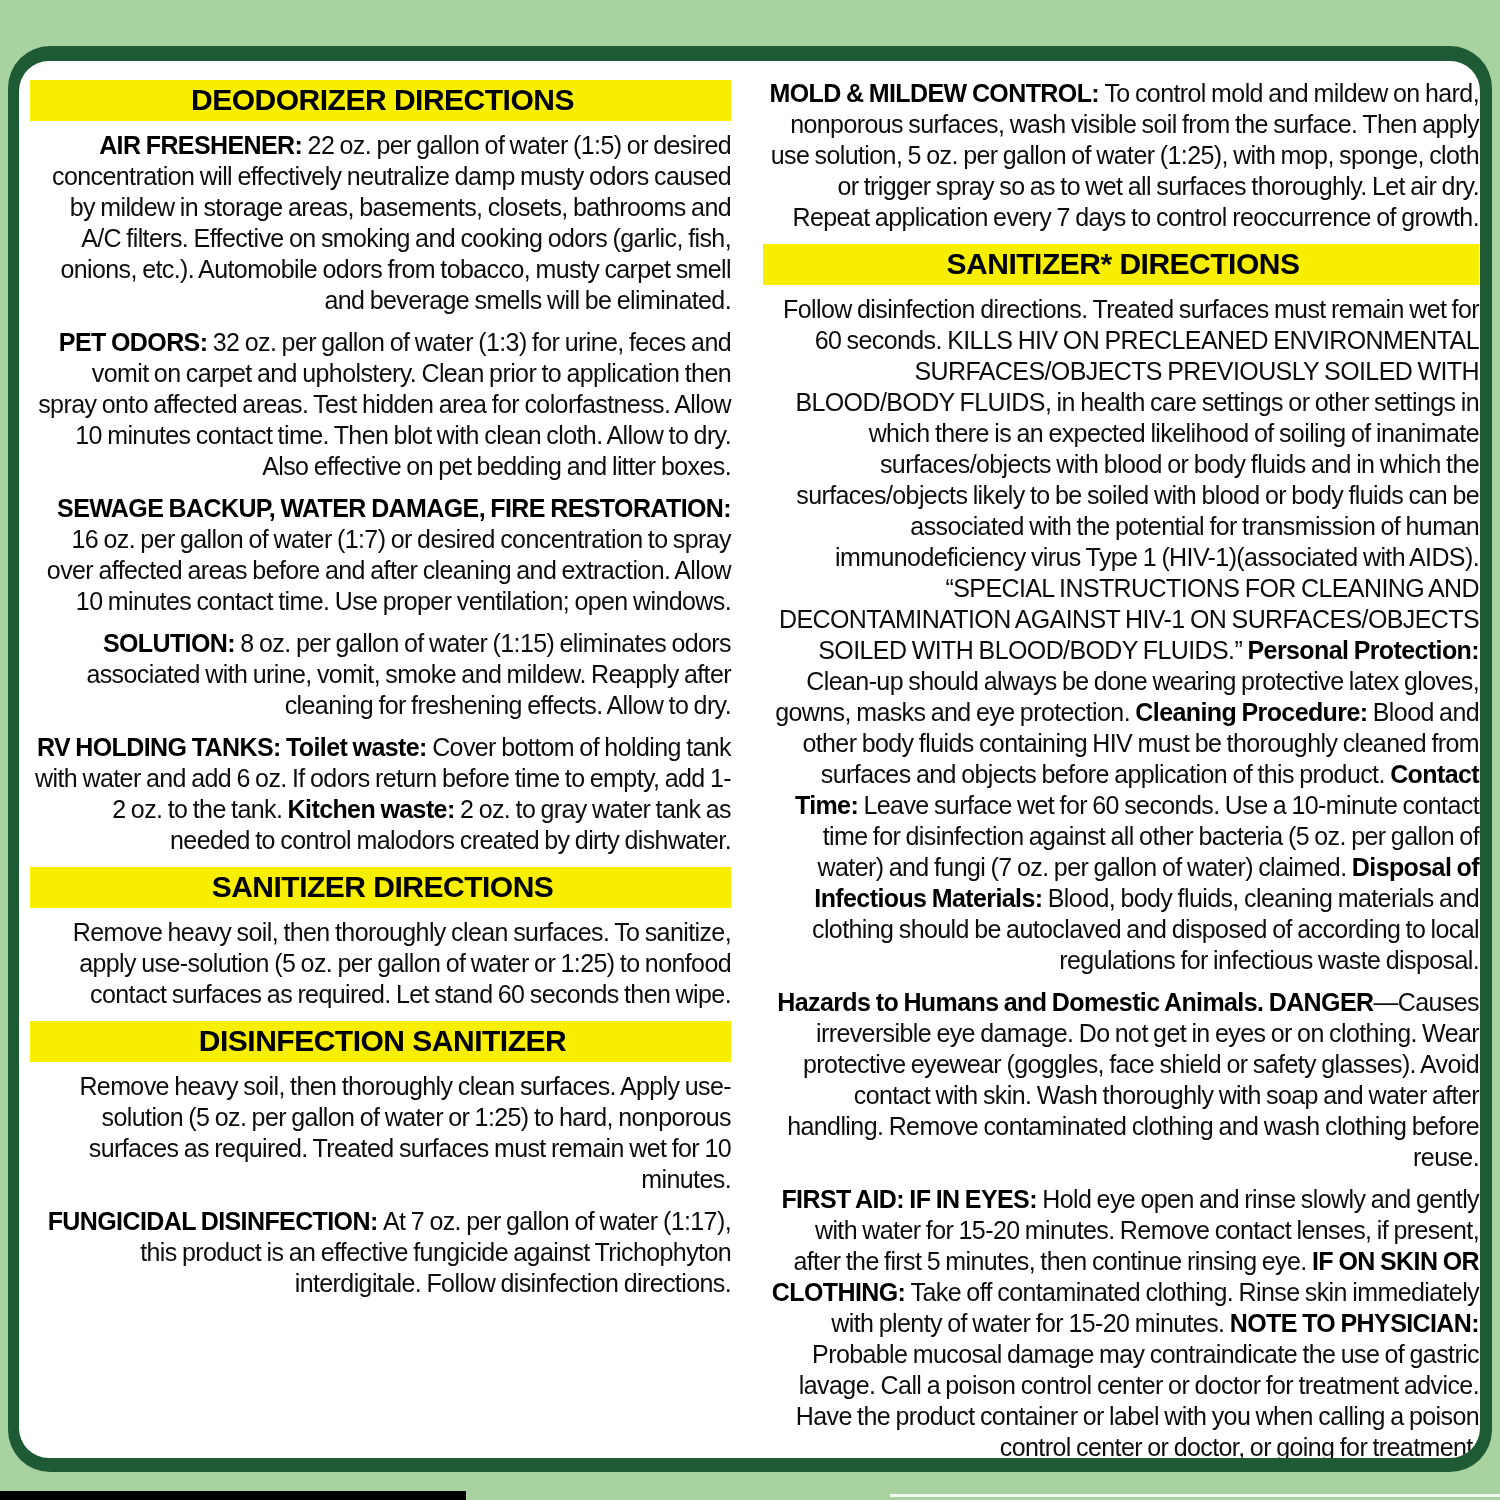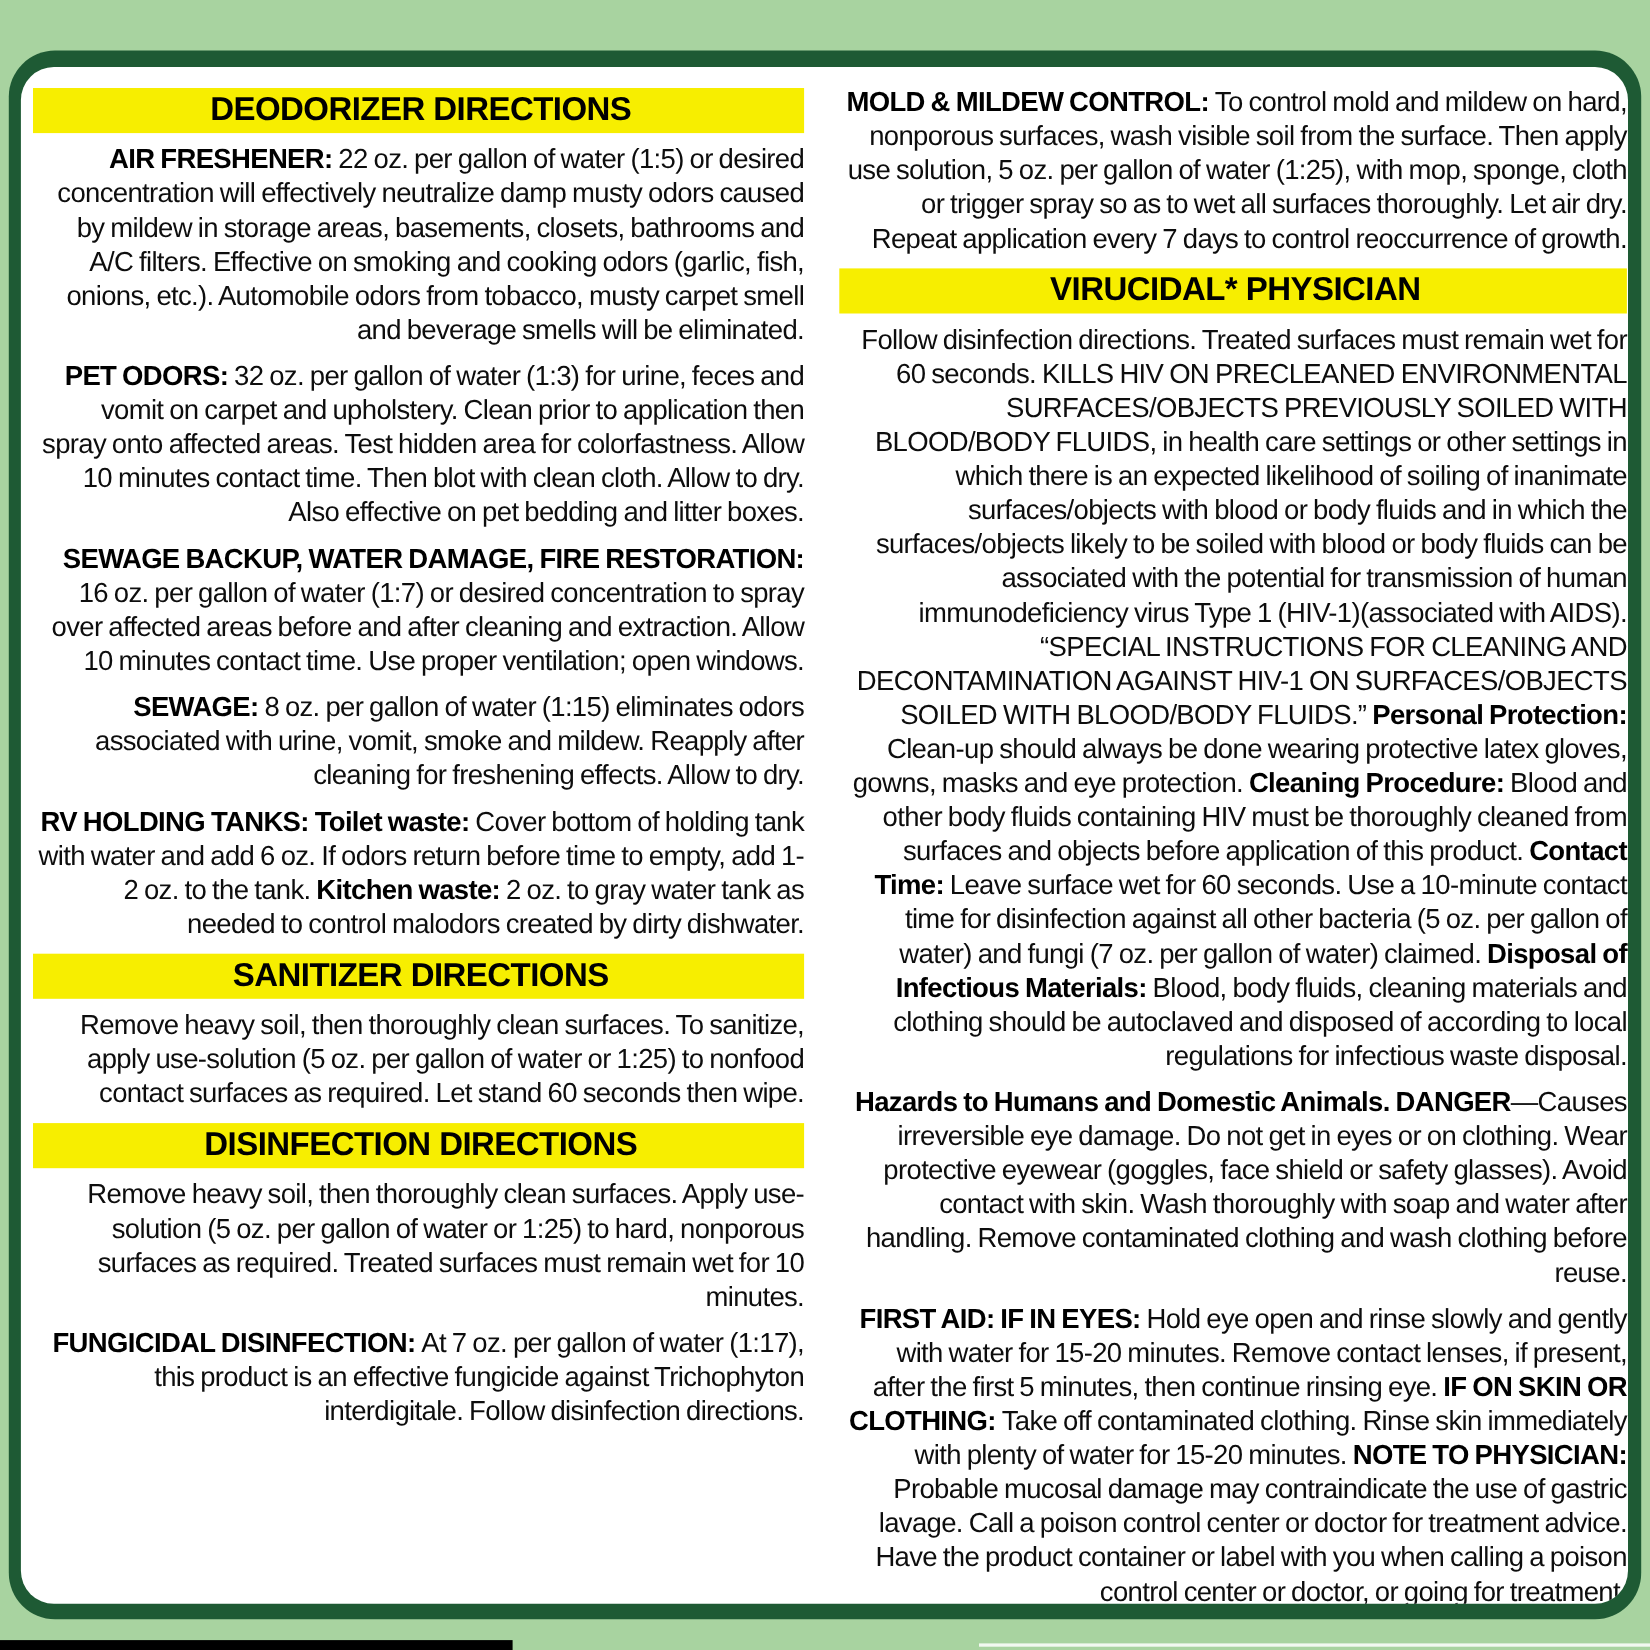--- a/index.html
+++ b/index.html
@@ -77,31 +77,31 @@
 <body>
 
 <div class="page">
   <div class="frame"></div>
   <div class="panel">
     <div class="col col-left">
         <div class="section-header"><span>DEODORIZER DIRECTIONS</span></div>
         <p class="para"><span class="b">AIR FRESHENER: </span><span>22 oz. per gallon of water (1:5) or desired concentration will effectively neutralize damp musty odors caused by mildew in storage areas, basements, closets, bathrooms and A/C filters. Effective on smoking and cooking odors (garlic, fish, onions, etc.). Automobile odors from tobacco, musty carpet smell and beverage smells will be eliminated.</span></p>
         <p class="para"><span class="b">PET ODORS: </span><span>32 oz. per gallon of water (1:3) for urine, feces and vomit on carpet and upholstery. Clean prior to application then spray onto affected areas. Test hidden area for colorfastness. Allow 10 minutes contact time. Then blot with clean cloth. Allow to dry. Also effective on pet bedding and litter boxes.</span></p>
         <p class="para"><span class="b">SEWAGE BACKUP, WATER DAMAGE, FIRE RESTORATION: </span><span>16 oz. per gallon of water (1:7) or desired concentration to spray over affected areas before and after cleaning and extraction. Allow 10 minutes contact time. Use proper ventilation; open windows.</span></p>
-        <p class="para"><span class="b">SEWAGE: </span><span>8 oz. per gallon of water (1:15) eliminates odors associated with urine, vomit, smoke and mildew. Reapply after cleaning for freshening effects. Allow to dry.</span></p>
+        <p class="para"><span class="b">SOLUTION: </span><span>8 oz. per gallon of water (1:15) eliminates odors associated with urine, vomit, smoke and mildew. Reapply after cleaning for freshening effects. Allow to dry.</span></p>
         <p class="para"><span class="b">RV HOLDING TANKS: Toilet waste: </span><span>Cover bottom of holding tank with water and add 6 oz.  If odors return before time to empty, add 1-2 oz.  to the tank. </span><span class="b">Kitchen waste: </span><span>2 oz. to gray water tank as needed to control malodors created by dirty dishwater.</span></p>
         <div class="section-header"><span>SANITIZER DIRECTIONS</span></div>
         <p class="para"><span>Remove heavy soil, then thoroughly clean surfaces. To sanitize, apply use-solution (5 oz. per gallon of water or 1:25) to nonfood contact surfaces as required. Let stand 60 seconds then wipe.</span></p>
-        <div class="section-header"><span>DISINFECTION DIRECTIONS</span></div>
+        <div class="section-header"><span>DISINFECTION SANITIZER</span></div>
         <p class="para"><span>Remove heavy soil, then thoroughly clean surfaces. Apply use-solution (5 oz. per gallon of water or 1:25) to hard, nonporous surfaces as required. Treated surfaces must remain wet for 10 minutes.</span></p>
         <p class="para"><span class="b">FUNGICIDAL DISINFECTION: </span><span>At 7 oz. per gallon of water (1:17), this product is an effective fungicide against Trichophyton interdigitale. Follow disinfection directions.</span></p>
       </div>
     <div class="col col-right">
         <p class="para"><span class="b">MOLD &amp; MILDEW CONTROL: </span><span>To control mold and mildew on hard, nonporous surfaces, wash visible soil from the surface. Then apply use solution, 5 oz. per gallon of water (1:25), with mop, sponge, cloth or trigger spray so as to wet all surfaces thoroughly. Let air dry. Repeat application every 7 days to control reoccurrence of growth.</span></p>
-        <div class="section-header"><span>VIRUCIDAL* PHYSICIAN</span></div>
+        <div class="section-header"><span>SANITIZER* DIRECTIONS</span></div>
         <p class="para"><span>Follow disinfection directions. Treated surfaces must remain wet for 60 seconds. KILLS HIV ON PRECLEANED ENVIRONMENTAL SURFACES/OBJECTS PREVIOUSLY SOILED WITH BLOOD/BODY FLUIDS, in health care settings or other settings in which there is an expected likelihood of soiling of inanimate surfaces/objects with blood or body fluids and in which the surfaces/objects likely to be soiled with blood or body fluids can be associated with the potential for transmission of human immunodeficiency virus Type 1 (HIV-1)(associated with AIDS). “SPECIAL INSTRUCTIONS FOR CLEANING AND DECONTAMINATION AGAINST HIV-1 ON SURFACES/OBJECTS SOILED WITH BLOOD/BODY FLUIDS.” </span><span class="b">Personal Protection: </span><span>Clean-up should always be done wearing protective latex gloves, gowns, masks and eye protection. </span><span class="b">Cleaning Procedure: </span><span>Blood and other body fluids containing HIV must be thoroughly cleaned from surfaces and objects before application of this product. </span><span class="b">Contact Time: </span><span>Leave surface wet for 60 seconds. Use a 10-minute contact time for disinfection against all other bacteria (5 oz. per gallon of water) and fungi (7 oz. per gallon of water) claimed. </span><span class="b">Disposal of Infectious Materials: </span><span>Blood, body fluids, cleaning materials and clothing should be autoclaved and disposed of according to local regulations for infectious waste disposal.</span></p>
         <p class="para"><span class="b">Hazards to Humans and Domestic Animals. DANGER</span><span>—Causes irreversible eye damage. Do not get in eyes or on clothing. Wear protective eyewear (goggles, face shield or safety glasses). Avoid contact with skin. Wash thoroughly with soap and water after handling. Remove contaminated clothing and wash clothing before reuse.</span></p>
         <p class="para"><span class="b">FIRST AID: IF IN EYES: </span><span>Hold eye open and rinse slowly and gently with water for 15-20 minutes. Remove contact lenses, if present, after the first 5 minutes, then continue rinsing eye. </span><span class="b">IF ON SKIN OR CLOTHING: </span><span>Take off contaminated clothing. Rinse skin immediately with plenty of water for 15-20 minutes. </span><span class="b">NOTE TO PHYSICIAN: </span><span>Probable mucosal damage may contraindicate the use of gastric lavage. Call a poison control center or doctor for treatment advice. Have the product container or label with you when calling a poison control center or doctor, or going for treatment. </span></p>
       </div>
   </div>
   <div class="bottom-bar"></div>
   <div class="bottom-right-edge"></div>
 </div>
 
 </body></html>

